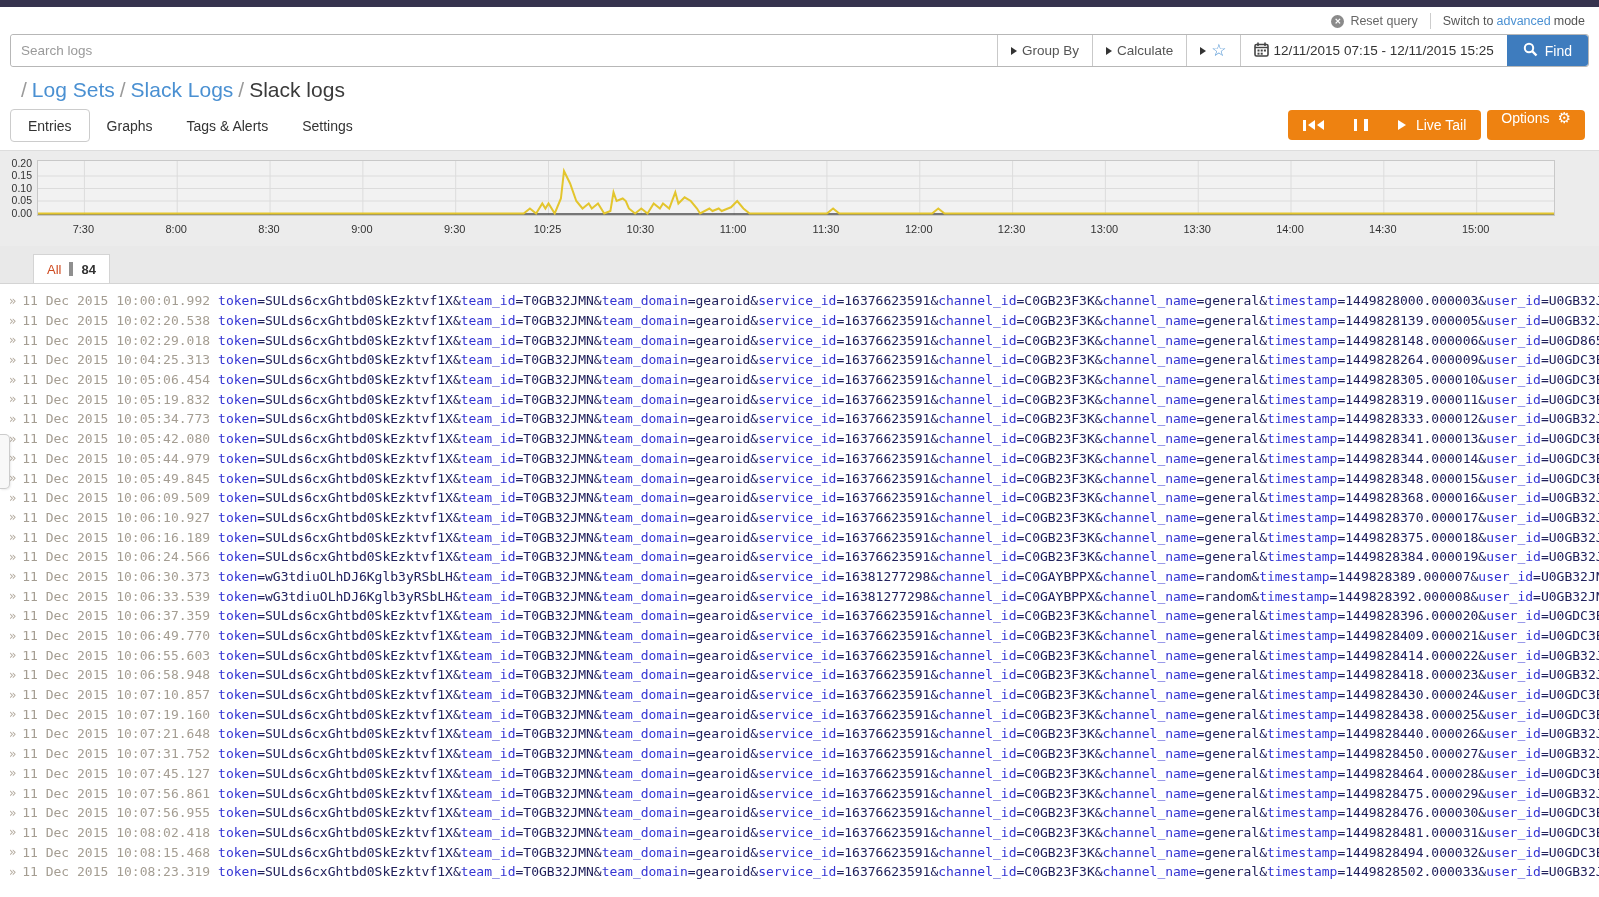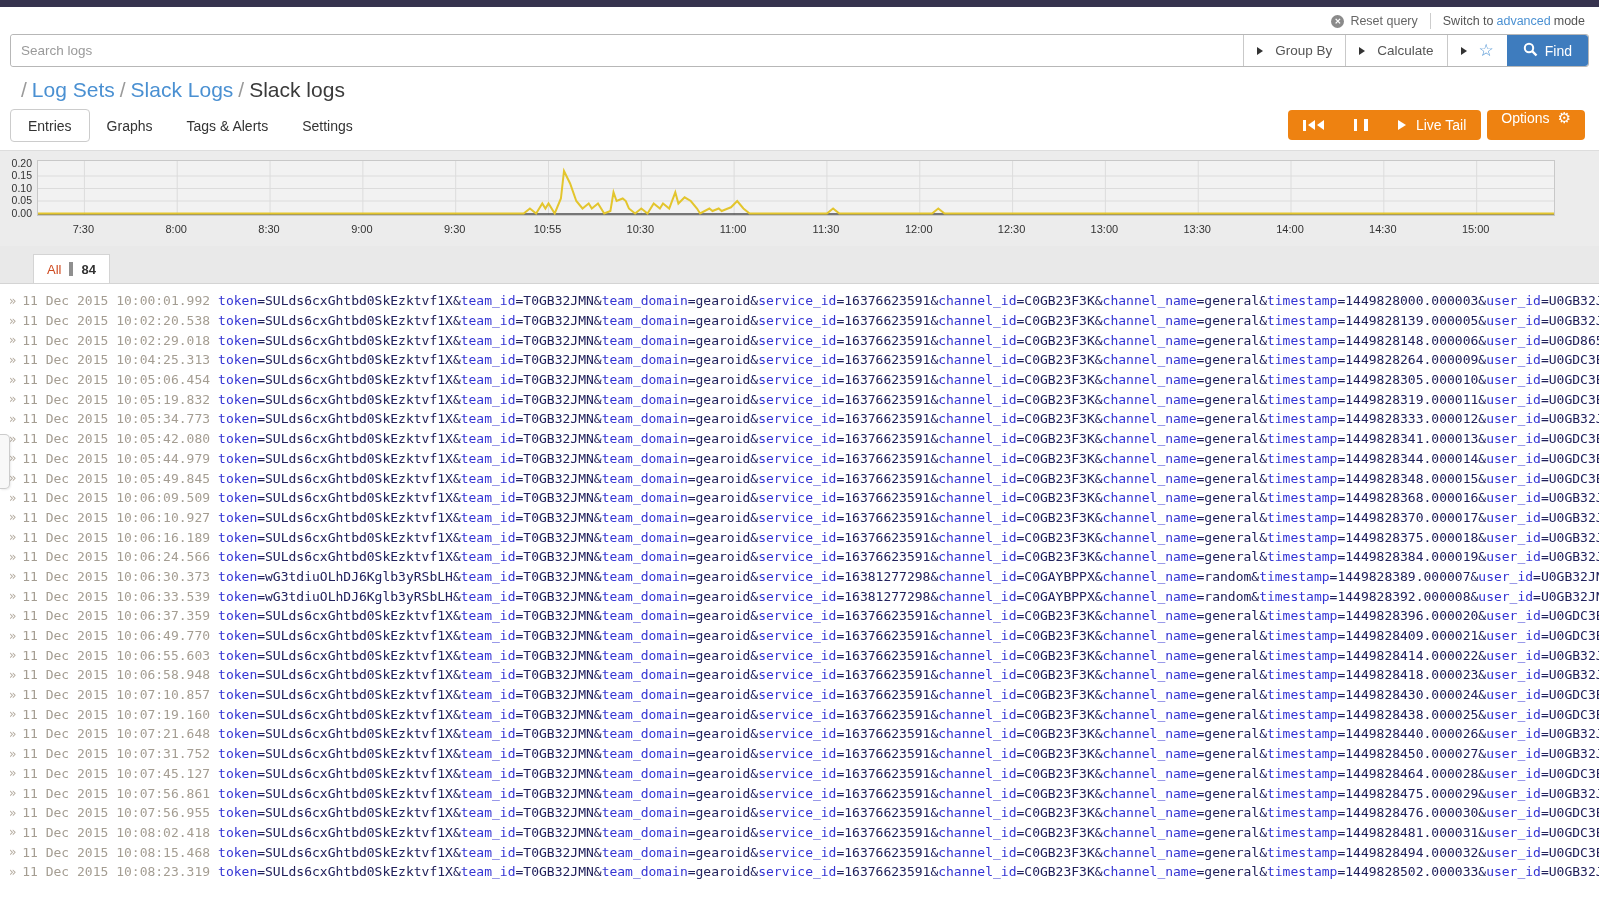--- a/index.html
+++ b/index.html
@@ -13,21 +13,21 @@
   .reset-icon{width:13px;height:13px;border-radius:50%;background:#8a8a8a;color:#fff;
               font-size:8px;line-height:13px;text-align:center;font-weight:bold;}
   .tb-divider{width:1px;height:16px;background:#ccc;}
   .adv{color:#4a90d2;text-decoration:none;cursor:pointer;margin:0 3px;}
   
   .searchbar{margin:2px 10px 0 10px;height:31px;border:1px solid #b7b7b7;border-radius:3px;
              display:flex;align-items:stretch;background:#fff;}
   .search-input{flex:1;border:none;outline:none;padding:0 10px;font-size:13.5px;
                 font-family:"Liberation Sans",sans-serif;color:#ef4444;border-radius:3px 0 0 3px;}
   .search-input::placeholder{color:#9a9a9a;}
-  .seg{display:flex;align-items:center;gap:12px;padding:0 13px;border-left:1px solid #c9c9c9;
+  .seg{display:flex;align-items:center;gap:5px;padding:0 13px;border-left:1px solid #c9c9c9;
        font-size:13.5px;color:#555;cursor:pointer;white-space:nowrap;}
   .tri{width:0;height:0;border-top:4px solid transparent;border-bottom:4px solid transparent;
        border-left:6px solid #333;}
   .star{color:#4a90d2;font-size:17px;line-height:1;}
   .cal{display:inline-block;}
   .find{display:flex;align-items:center;gap:7px;border:none;background:#3e7cbe;color:#fff;
         font-size:14px;padding:0 16px;border-radius:0 3px 3px 0;cursor:pointer;
         font-family:"Liberation Sans",sans-serif;}
   
   .breadcrumb{padding:11px 0 0 16px;font-size:21px;color:#3a3a3a;}
@@ -106,20 +106,36 @@
     <span class="tri"></span>
     <span>Group By</span>
   </div>
   <div class="seg">
     <span class="tri"></span>
     <span>Calculate</span>
   </div>
   <div class="seg">
     <span class="tri"></span>
     <span class="star">☆</span>
+  </div>
+  <div class="seg">
+    <span class="cal">
+      <svg width="15" height="15" viewBox="0 0 15 15">
+        <rect x="1" y="2.5" width="13" height="11.5" rx="1.5" fill="none" stroke="#444" stroke-width="1.6"></rect>
+        <line x1="4" y1="0.5" x2="4" y2="4" stroke="#444" stroke-width="1.6"></line>
+        <line x1="11" y1="0.5" x2="11" y2="4" stroke="#444" stroke-width="1.6"></line>
+        <line x1="1" y1="5.5" x2="14" y2="5.5" stroke="#444" stroke-width="1.4"></line>
+        <rect x="3.5" y="7.5" width="2" height="2" fill="#444"></rect>
+          <rect x="6.7" y="7.5" width="2" height="2" fill="#444"></rect>
+        <rect x="9.9" y="7.5" width="2" height="2" fill="#444"></rect>
+          <rect x="3.5" y="10.7" width="2" height="2" fill="#444"></rect>
+        <rect x="6.7" y="10.7" width="2" height="2" fill="#444"></rect>
+      </svg>
+    </span>
+    <span style="color:#333;">12/11/2015 07:15 - 12/11/2015 15:25</span>
   </div>
   <button class="find">
     <span>
       <svg width="15" height="15" viewBox="0 0 15 15">
         <circle cx="6" cy="6" r="4.2" fill="none" stroke="#fff" stroke-width="2"></circle>
         <line x1="9.2" y1="9.2" x2="13.5" y2="13.5" stroke="#fff" stroke-width="2.4"></line>
       </svg>
     </span>
     <span>Find</span>
   </button>
@@ -189,21 +205,21 @@
 <div class="ylab" style="top: 55.5px;">0.00</div>
     <div class="ylab" style="top: 43px;">0.05</div>
     <div class="ylab" style="top: 30.5px;">0.10</div>
     <div class="ylab" style="top: 18px;">0.15</div>
     <div class="ylab" style="top: 5.5px;">0.20</div>
     <div class="xlab" style="left: 61.4082px;">7:30</div>
     <div class="xlab" style="left: 154.224px;">8:00</div>
     <div class="xlab" style="left: 247.041px;">8:30</div>
     <div class="xlab" style="left: 339.857px;">9:00</div>
     <div class="xlab" style="left: 432.673px;">9:30</div>
-    <div class="xlab" style="left: 525.49px;">10:55</div>
+    <div class="xlab" style="left: 525.49px;">10:25</div>
     <div class="xlab" style="left: 618.306px;">10:30</div>
     <div class="xlab" style="left: 711.122px;">11:00</div>
     <div class="xlab" style="left: 803.939px;">11:30</div>
     <div class="xlab" style="left: 896.755px;">12:00</div>
     <div class="xlab" style="left: 989.571px;">12:30</div>
     <div class="xlab" style="left: 1082.39px;">13:00</div>
     <div class="xlab" style="left: 1175.2px;">13:30</div>
     <div class="xlab" style="left: 1268.02px;">14:00</div>
     <div class="xlab" style="left: 1360.84px;">14:30</div>
     <div class="xlab" style="left: 1453.65px;">15:00</div>

